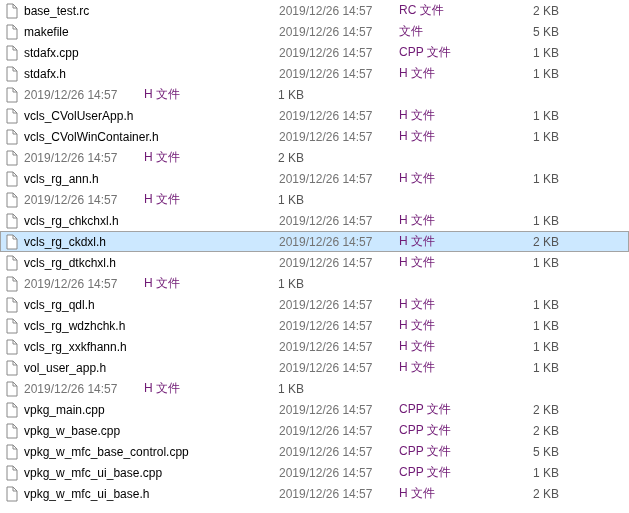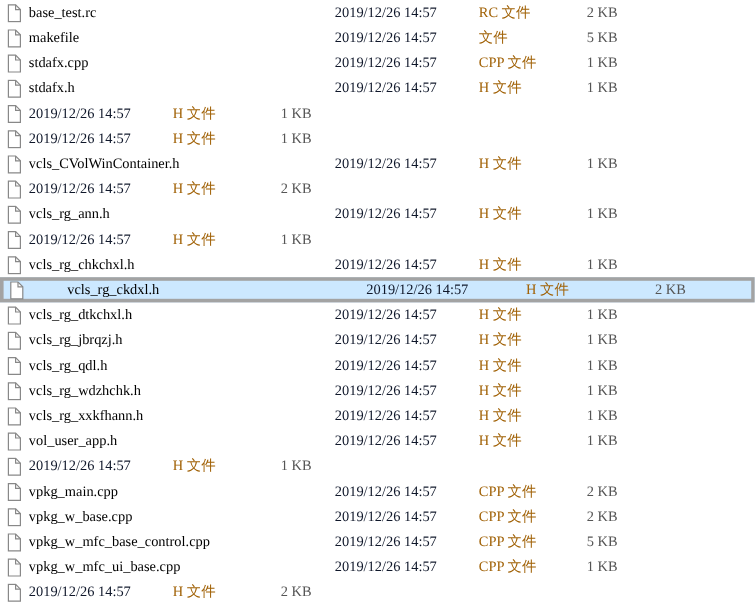--- a/index.html
+++ b/index.html
@@ -11,35 +11,33 @@
       font-family: "Microsoft YaHei", "Segoe UI", Tahoma, sans-serif;
       font-size: 12px;
       background: #fff;
       color: #000;
       width: 629px;
       height: 513px;
       overflow: hidden;
     }
     .file-list {
       width: 100%;
-      font-family: Liberation Serif, serif;
     }
     .file-row {
       display: flex;
       align-items: center;
       height: 21px;
       padding-left: 4px;
       cursor: default;
     }
     .file-row.selected {
       background: #cce8ff;
-      border: 3px solid #a3a3a3;
+      border: 1px solid #a3a3a3;
       height: 21px;
       padding-left: 3px;
-      gap: 30px;
     }
     .file-icon {
       width: 16px;
       height: 16px;
       margin-right: 4px;
       flex-shrink: 0;
       position: relative;
     }
     .file-icon svg {
       width: 16px;
@@ -47,28 +45,29 @@
       display: block;
     }
     .col-name {
       width: 255px;
       overflow: hidden;
       white-space: nowrap;
       text-overflow: ellipsis;
     }
     .col-date {
       width: 120px;
-      color: #0f172a;
+      color: #737373;
     }
     .col-type {
       width: 90px;
-      color: #a16207;
+      color: #701a75;
     }
     .col-size {
       width: 90px;
+      text-align: right;
       color: #555;
       padding-right: 20px;
     }
   </style>
 </head>
 <body>
 
 <div class="file-list" id="file-list">
     <div class="file-row">
       <span class="file-icon">
@@ -129,20 +128,21 @@
       <span class="col-type">H 文件</span>
       <span class="col-size">1 KB</span>
     </div>
     <div class="file-row">
       <span class="file-icon">
         <svg viewBox="0 0 16 16">
     <path d="M3 1 L9 1 L13 5 L13 15 L3 15 Z" fill="#fff" stroke="#888" stroke-width="1"></path>
     <path d="M9 1 L9 5 L13 5" fill="none" stroke="#888" stroke-width="1"></path>
   </svg>
       </span>
+      <span class="col-name">vcls_CVolUserApp.h</span>
       <span class="col-date">2019/12/26 14:57</span>
       <span class="col-type">H 文件</span>
       <span class="col-size">1 KB</span>
     </div>
     <div class="file-row">
       <span class="file-icon">
         <svg viewBox="0 0 16 16">
     <path d="M3 1 L9 1 L13 5 L13 15 L3 15 Z" fill="#fff" stroke="#888" stroke-width="1"></path>
     <path d="M9 1 L9 5 L13 5" fill="none" stroke="#888" stroke-width="1"></path>
   </svg>
@@ -222,21 +222,20 @@
       <span class="col-type">H 文件</span>
       <span class="col-size">1 KB</span>
     </div>
     <div class="file-row">
       <span class="file-icon">
         <svg viewBox="0 0 16 16">
     <path d="M3 1 L9 1 L13 5 L13 15 L3 15 Z" fill="#fff" stroke="#888" stroke-width="1"></path>
     <path d="M9 1 L9 5 L13 5" fill="none" stroke="#888" stroke-width="1"></path>
   </svg>
       </span>
-      <span class="col-name">vcls_rg_jbrqzj.h</span>
       <span class="col-date">2019/12/26 14:57</span>
       <span class="col-type">H 文件</span>
       <span class="col-size">1 KB</span>
     </div>
     <div class="file-row">
       <span class="file-icon">
         <svg viewBox="0 0 16 16">
     <path d="M3 1 L9 1 L13 5 L13 15 L3 15 Z" fill="#fff" stroke="#888" stroke-width="1"></path>
     <path d="M9 1 L9 5 L13 5" fill="none" stroke="#888" stroke-width="1"></path>
   </svg>
@@ -341,17 +340,18 @@
       <span class="col-type">CPP 文件</span>
       <span class="col-size">1 KB</span>
     </div>
     <div class="file-row">
       <span class="file-icon">
         <svg viewBox="0 0 16 16">
     <path d="M3 1 L9 1 L13 5 L13 15 L3 15 Z" fill="#fff" stroke="#888" stroke-width="1"></path>
     <path d="M9 1 L9 5 L13 5" fill="none" stroke="#888" stroke-width="1"></path>
   </svg>
       </span>
+      <span class="col-name">vpkg_w_mfc_ui_base.h</span>
       <span class="col-date">2019/12/26 14:57</span>
       <span class="col-type">H 文件</span>
       <span class="col-size">2 KB</span>
     </div>
   </div>
 
 </body></html>

